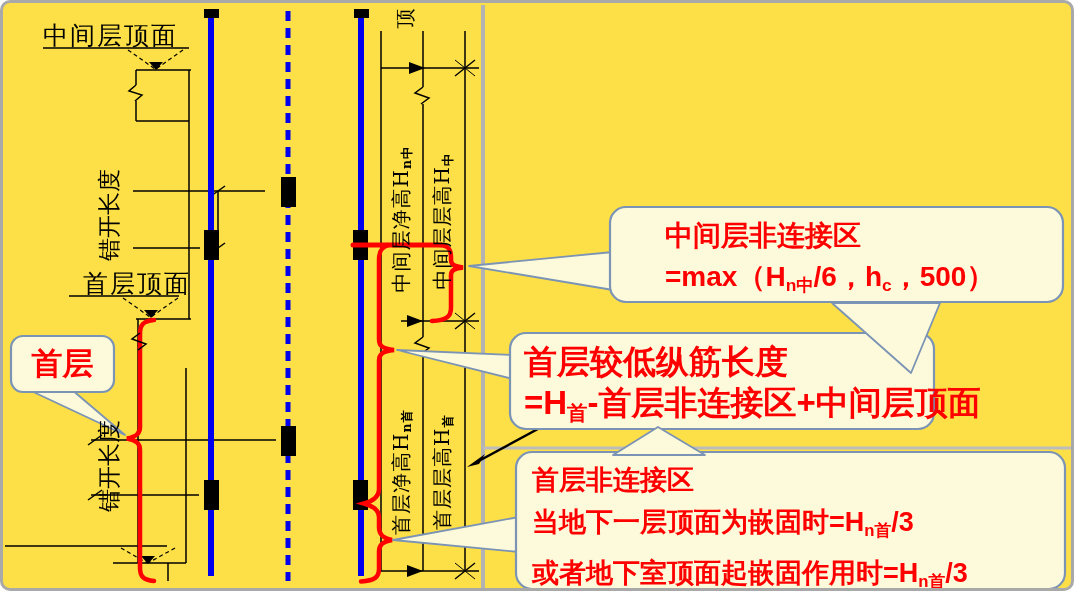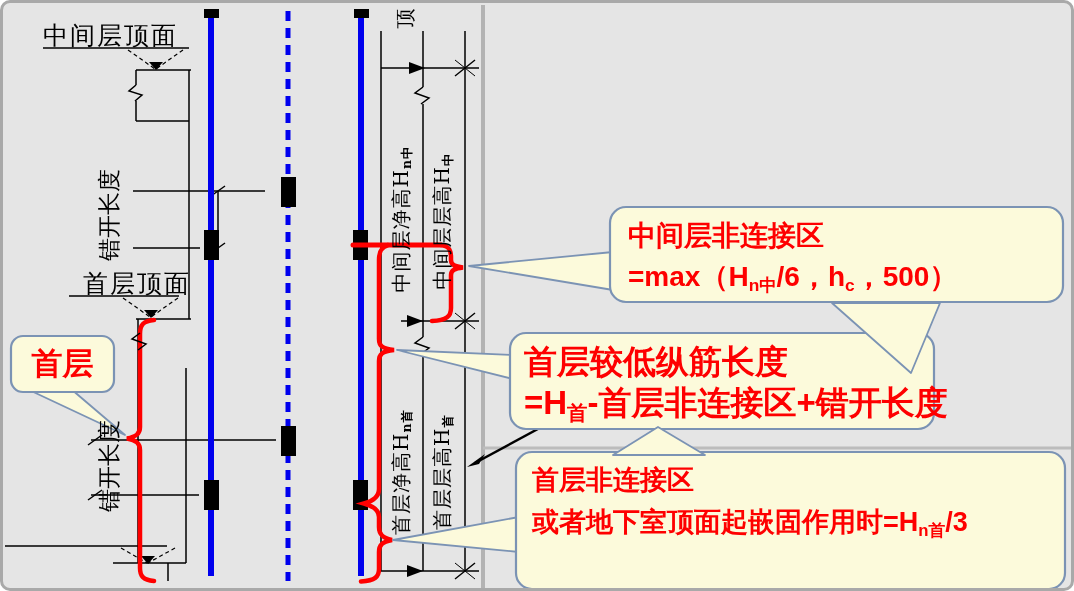--- a/index.html
+++ b/index.html
@@ -1,17 +1,17 @@
 <!DOCTYPE html>
 <html><head>
 <meta charset="utf-8">
 <style>
   html,body{margin:0;padding:0;background:#fff;}
   #slide{
-    position:relative; width:1074px; height:591px; background:#e5e5e5;
+    position:relative; width:1074px; height:591px; background:#fde047;
     border:3px solid #a9a9a9; border-radius:10px; box-sizing:border-box;
     overflow:hidden;
     font-family:"Liberation Sans","DejaVu Sans",sans-serif;
   }
   #diagram-svg{position:absolute; left:0; top:0; z-index:1;}
   .lbl{
     position:absolute; z-index:5; color:#000; white-space:nowrap;
     font-family:"DejaVu Serif","Liberation Serif",serif;
   }
   .rot{transform:rotate(-90deg); transform-origin:center center; text-align:center;}
@@ -160,30 +160,31 @@
   <span>中间层层高H</span><span class="sub">中</span>
 </div>
 <div class="lbl rot dimtxt" style="left:313px; top:457px; width:170px; height:24px; line-height:24px;">
   <span>首层净高H</span><span class="sub">n首</span>
 </div>
 <div class="lbl rot dimtxt" style="left:354px; top:457px; width:170px; height:24px; line-height:24px;">
   <span>首层层高H</span><span class="sub">首</span>
 </div>
 <div class="lbl rot dimtxt" style="left:389px; top:3px; width:26px; height:24px; line-height:24px;">顶</div>
 
-<div class="callout-text" style="left:625px; top:212px; font-size:28px; line-height:41px;">
+<div class="callout-text" style="left:662px; top:212px; font-size:28px; line-height:41px;">
   <span class="c-line">中间层非连接区</span>
   <span class="c-line"><span>=max（H</span><span class="sub">n中</span><span>/6，h</span><span class="sub">c</span><span>，500）</span></span>
 </div>
 
 <div class="callout-text" style="left:521px; top:338px; font-size:33px; line-height:41px;">
   <span class="c-line">首层较低纵筋长度</span>
-  <span class="c-line"><span>=H</span><span class="sub">首</span><span>-首层非连接区+错开长度</span></span>
+  <span class="c-line"><span>=H</span><span class="sub">首</span><span>-首层非连接区+中间层顶面</span></span>
 </div>
 
 <div class="callout-text" style="left:529px; top:456px; font-size:27px; line-height:42px;">
   <span class="c-line">首层非连接区</span>
+  <span class="c-line"><span>当地下一层顶面为嵌固时=H</span><span class="sub">n首</span><span>/3</span></span>
   <span class="c-line"><span>或者地下室顶面起嵌固作用时=H</span><span class="sub">n首</span><span>/3</span></span>
 </div>
 
 <div class="callout-text" style="left:8px; top:333px; width:103px; height:45px; line-height:56px; text-align:center; font-size:31px;">首层</div>
 
 </div>
 
 </body></html>

